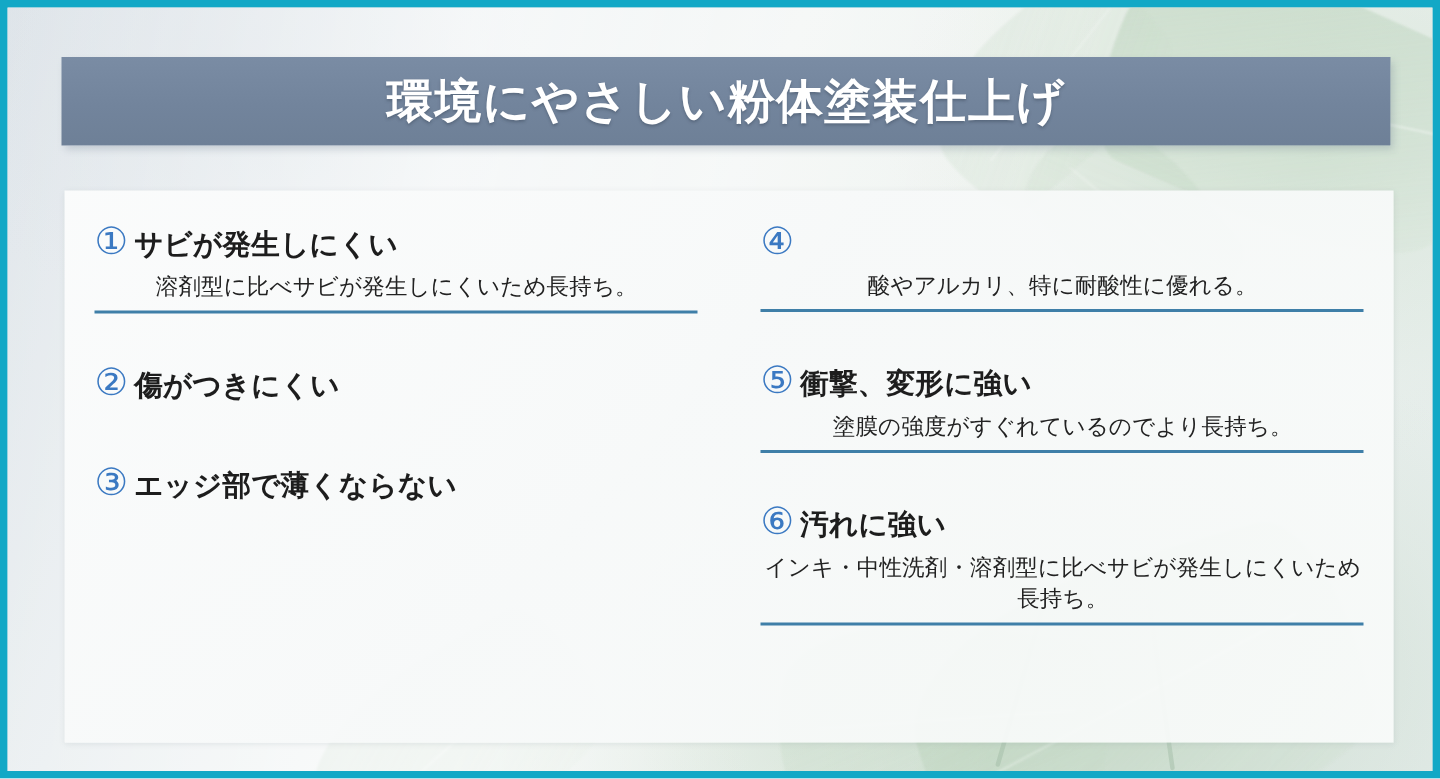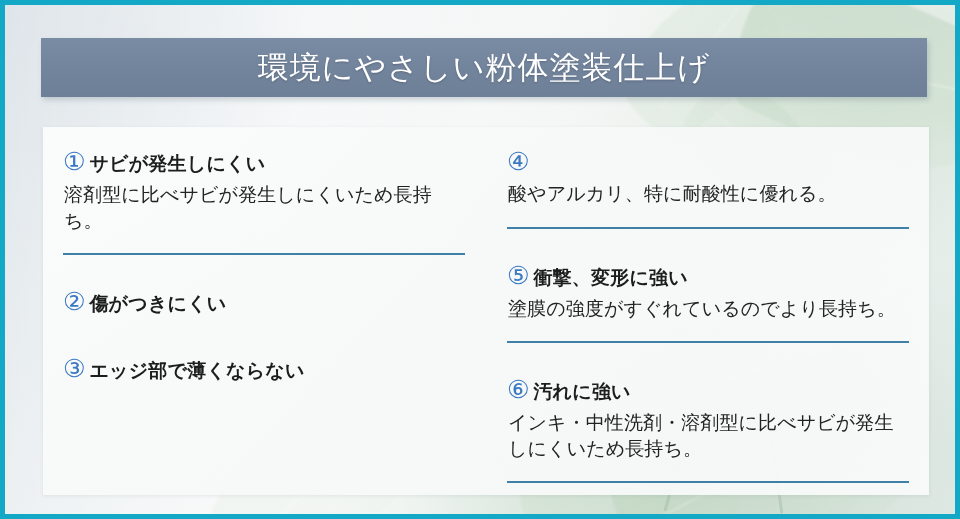--- a/index.html
+++ b/index.html
@@ -83,21 +83,21 @@
     height: 59px;
     background: linear-gradient(to bottom, #7a8ca4 0%, #72849c 55%, #6e8097 100%);
     display: flex;
     align-items: center;
     justify-content: center;
     box-shadow: 2px 3px 5px rgba(110,125,142,0.30);
   }
   .header-title {
     color: #ffffff;
     font-size: 31px;
-    font-weight: normal;
+    font-weight: bold;
     letter-spacing: 1.0px;
     line-height: 1;
     text-shadow: 0 1px 2px rgba(60,74,92,0.45);
     white-space: nowrap;
   }
 
   
   .card {
     position: absolute;
     left: 38px;
@@ -136,25 +136,26 @@
   }
   .feature-title {
     color: #1d1d1d;
     font-size: 19px;
     font-weight: bold;
     line-height: 1.1;
     letter-spacing: 0.2px;
   }
   .feature-desc {
     color: #222222;
-    font-size: 19px;
+    font-size: 15px;
     line-height: 1.35;
     letter-spacing: 0.1px;
-    padding: 0 0 20px 1px;
+    padding: 0 0 5px 1px;
     border-bottom: 2px solid #3f7fa8;
+    text-align: center;
   }
 
   
   .feature + .feature { margin-top: 28px; }
 </style>
 </head>
 <body>
 
 <div class="poster">
 

